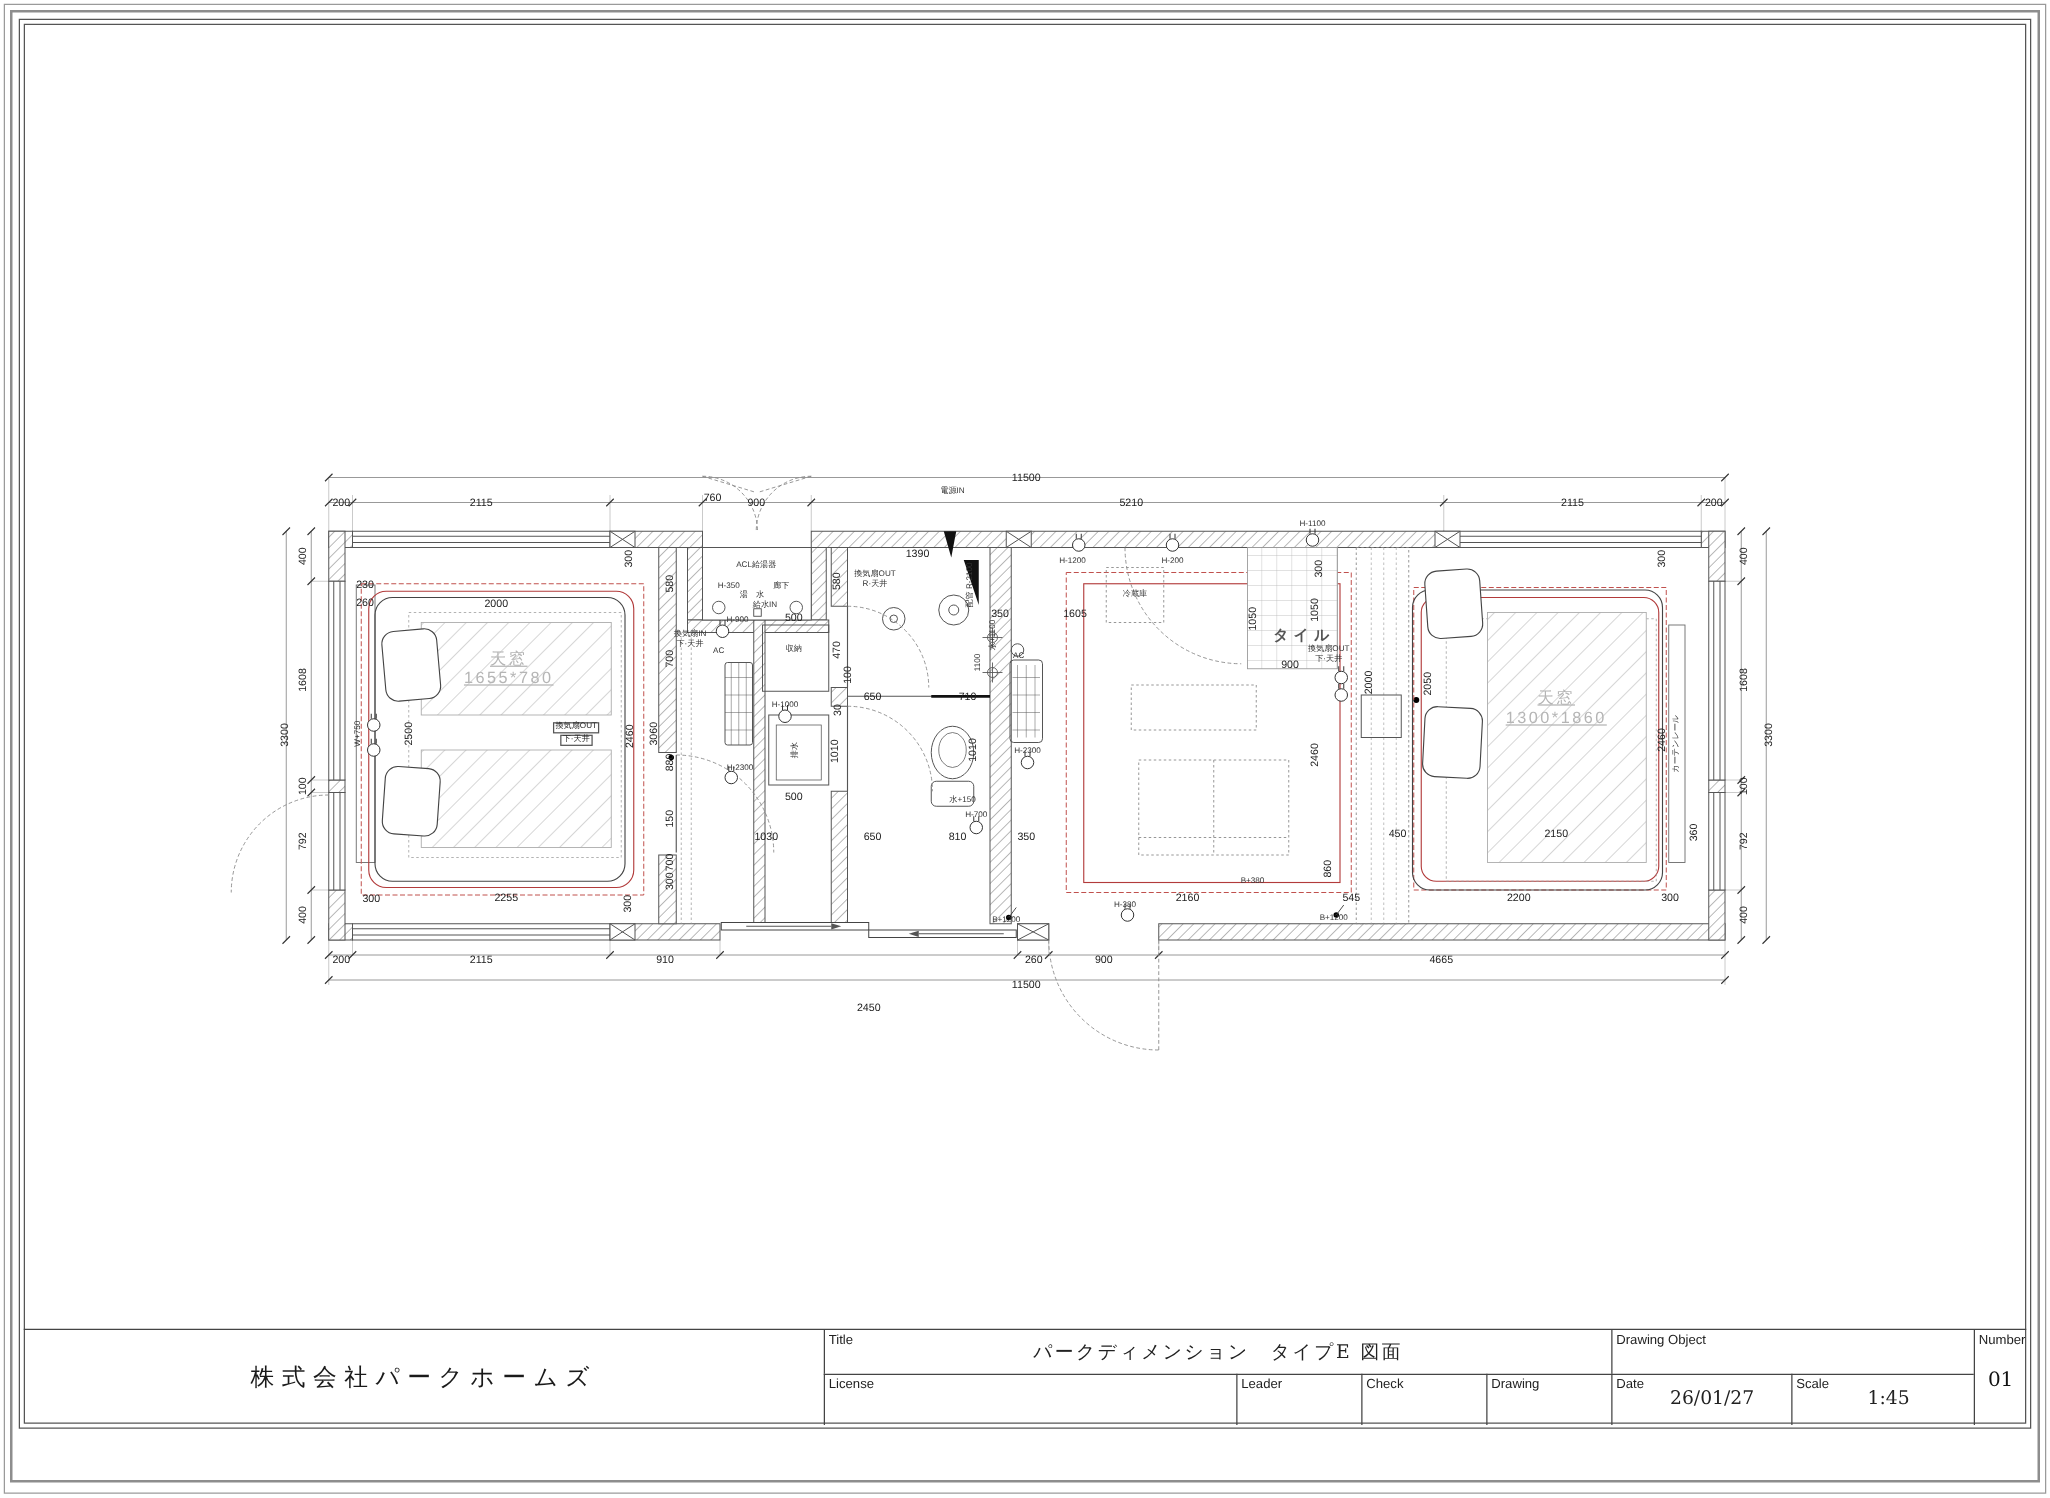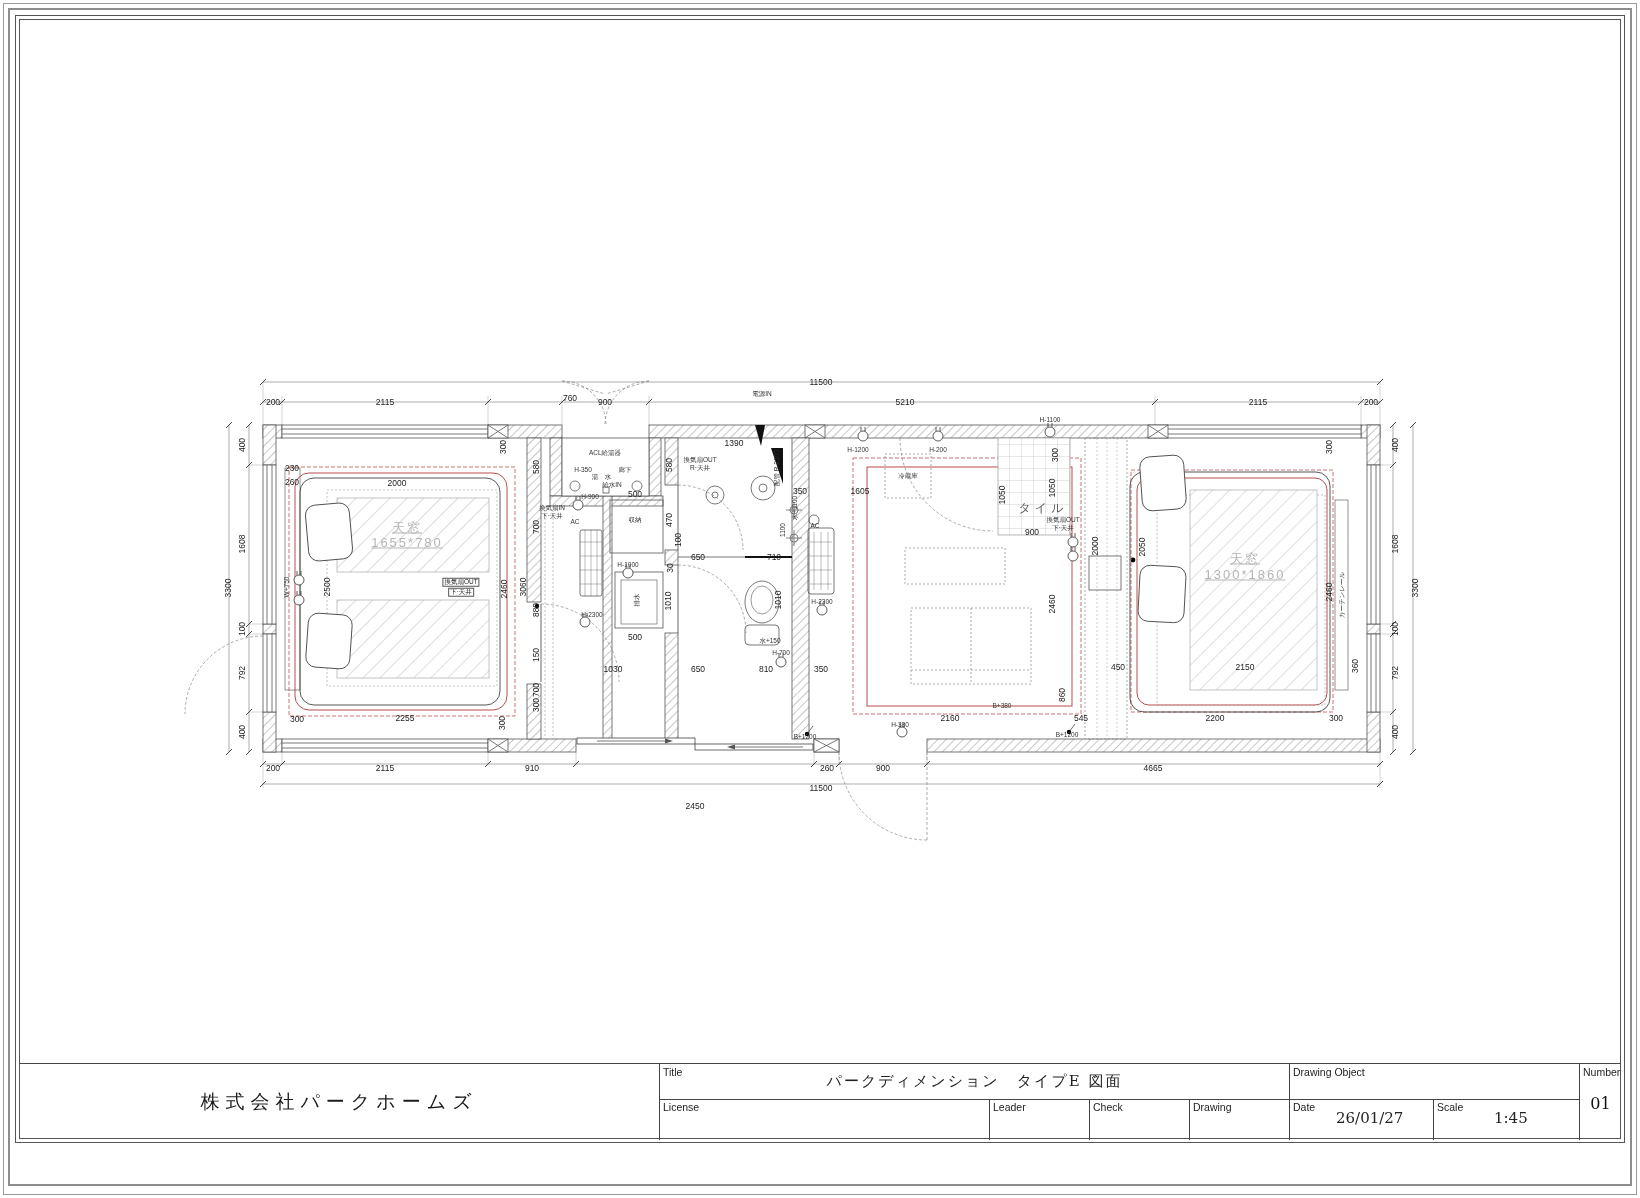--- a/index.html
+++ b/index.html
@@ -11,21 +11,21 @@
   .f4{position:absolute;inset:19px 19px 59px 19px;border:1px solid #555;}
   
   #plan{position:absolute;left:205px;top:360px;width:1230px;height:445px;}
   #plan svg{position:absolute;left:0;top:0;overflow:visible;}
   #labels{position:absolute;inset:0;}
   .ann{position:absolute;transform:translate(-50%,-50%);font:8.5px "Liberation Sans",sans-serif;color:#222;white-space:nowrap;line-height:1;}
   .dr{transform:translate(-50%,-50%) rotate(-90deg);}
   .t{font-size:6.5px;color:#333;}
   .tr{font-size:6.5px;color:#333;transform:translate(-50%,-50%) rotate(-90deg);}
   .g{font-size:13px;color:#b5b5b5;letter-spacing:2px;text-decoration:underline;}
-  .k{font-size:12px;color:#555;letter-spacing:4px;}
+  .k{font-size:12px;color:#555;letter-spacing:4px;font-weight:bold;}
   .b{font-size:6.5px;border:0.5px solid #555;background:#fff;padding:0 1px;}
   
   .tblock{position:absolute;left:19px;right:19px;top:1063px;height:76px;border-top:1px solid #444;font-family:"Liberation Sans",sans-serif;color:#222;}
   .cell{position:absolute;border-left:1px solid #444;box-sizing:border-box;}
   .cell .lbl{position:absolute;left:3px;top:2px;font-size:10.5px;color:#222;}
   .hline{position:absolute;height:0;border-top:1px solid #444;}
   .company{position:absolute;left:0;top:0;width:640px;height:76px;display:flex;align-items:center;justify-content:center;font:19px "DejaVu Serif",serif;letter-spacing:6px;color:#1a1a1a;}
   .val-serif{font-family:"DejaVu Serif",serif;color:#111;}
   .title-text{position:absolute;left:0;right:0;top:8px;text-align:center;font:15px "DejaVu Serif",serif;letter-spacing:2px;}
   .num-val{position:absolute;left:0;right:0;top:30px;text-align:center;font:16px "DejaVu Serif",serif;}

